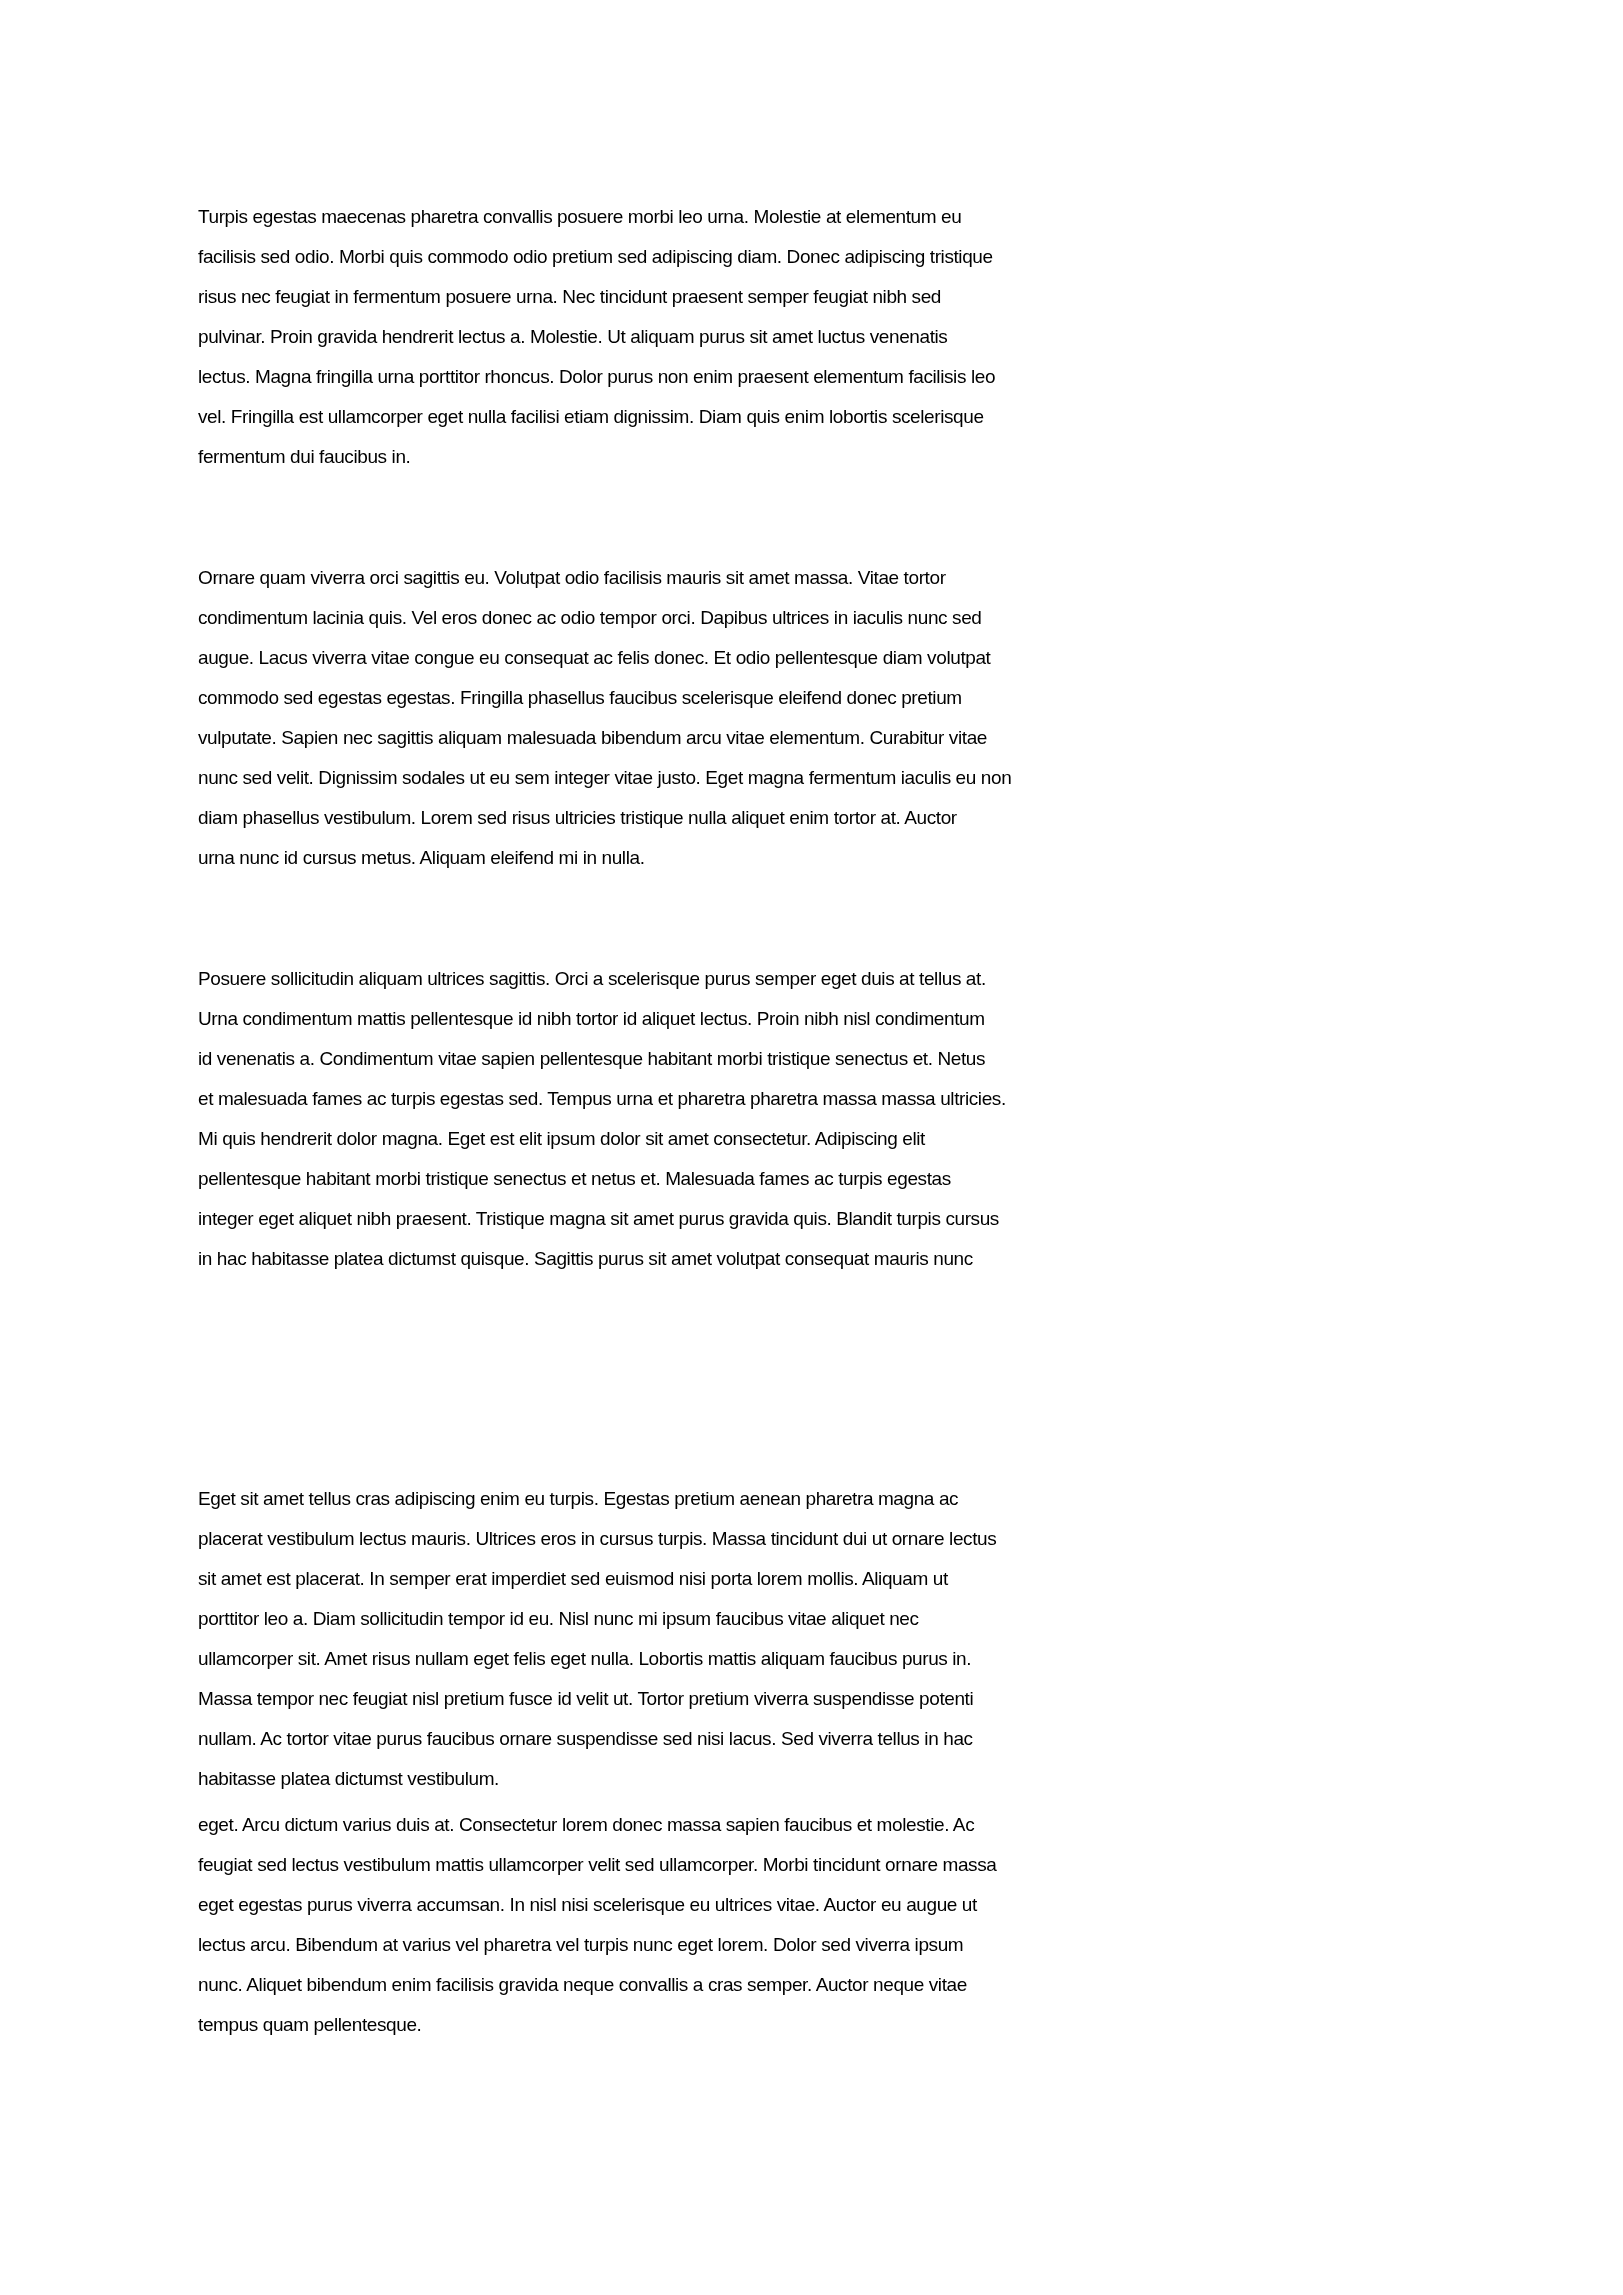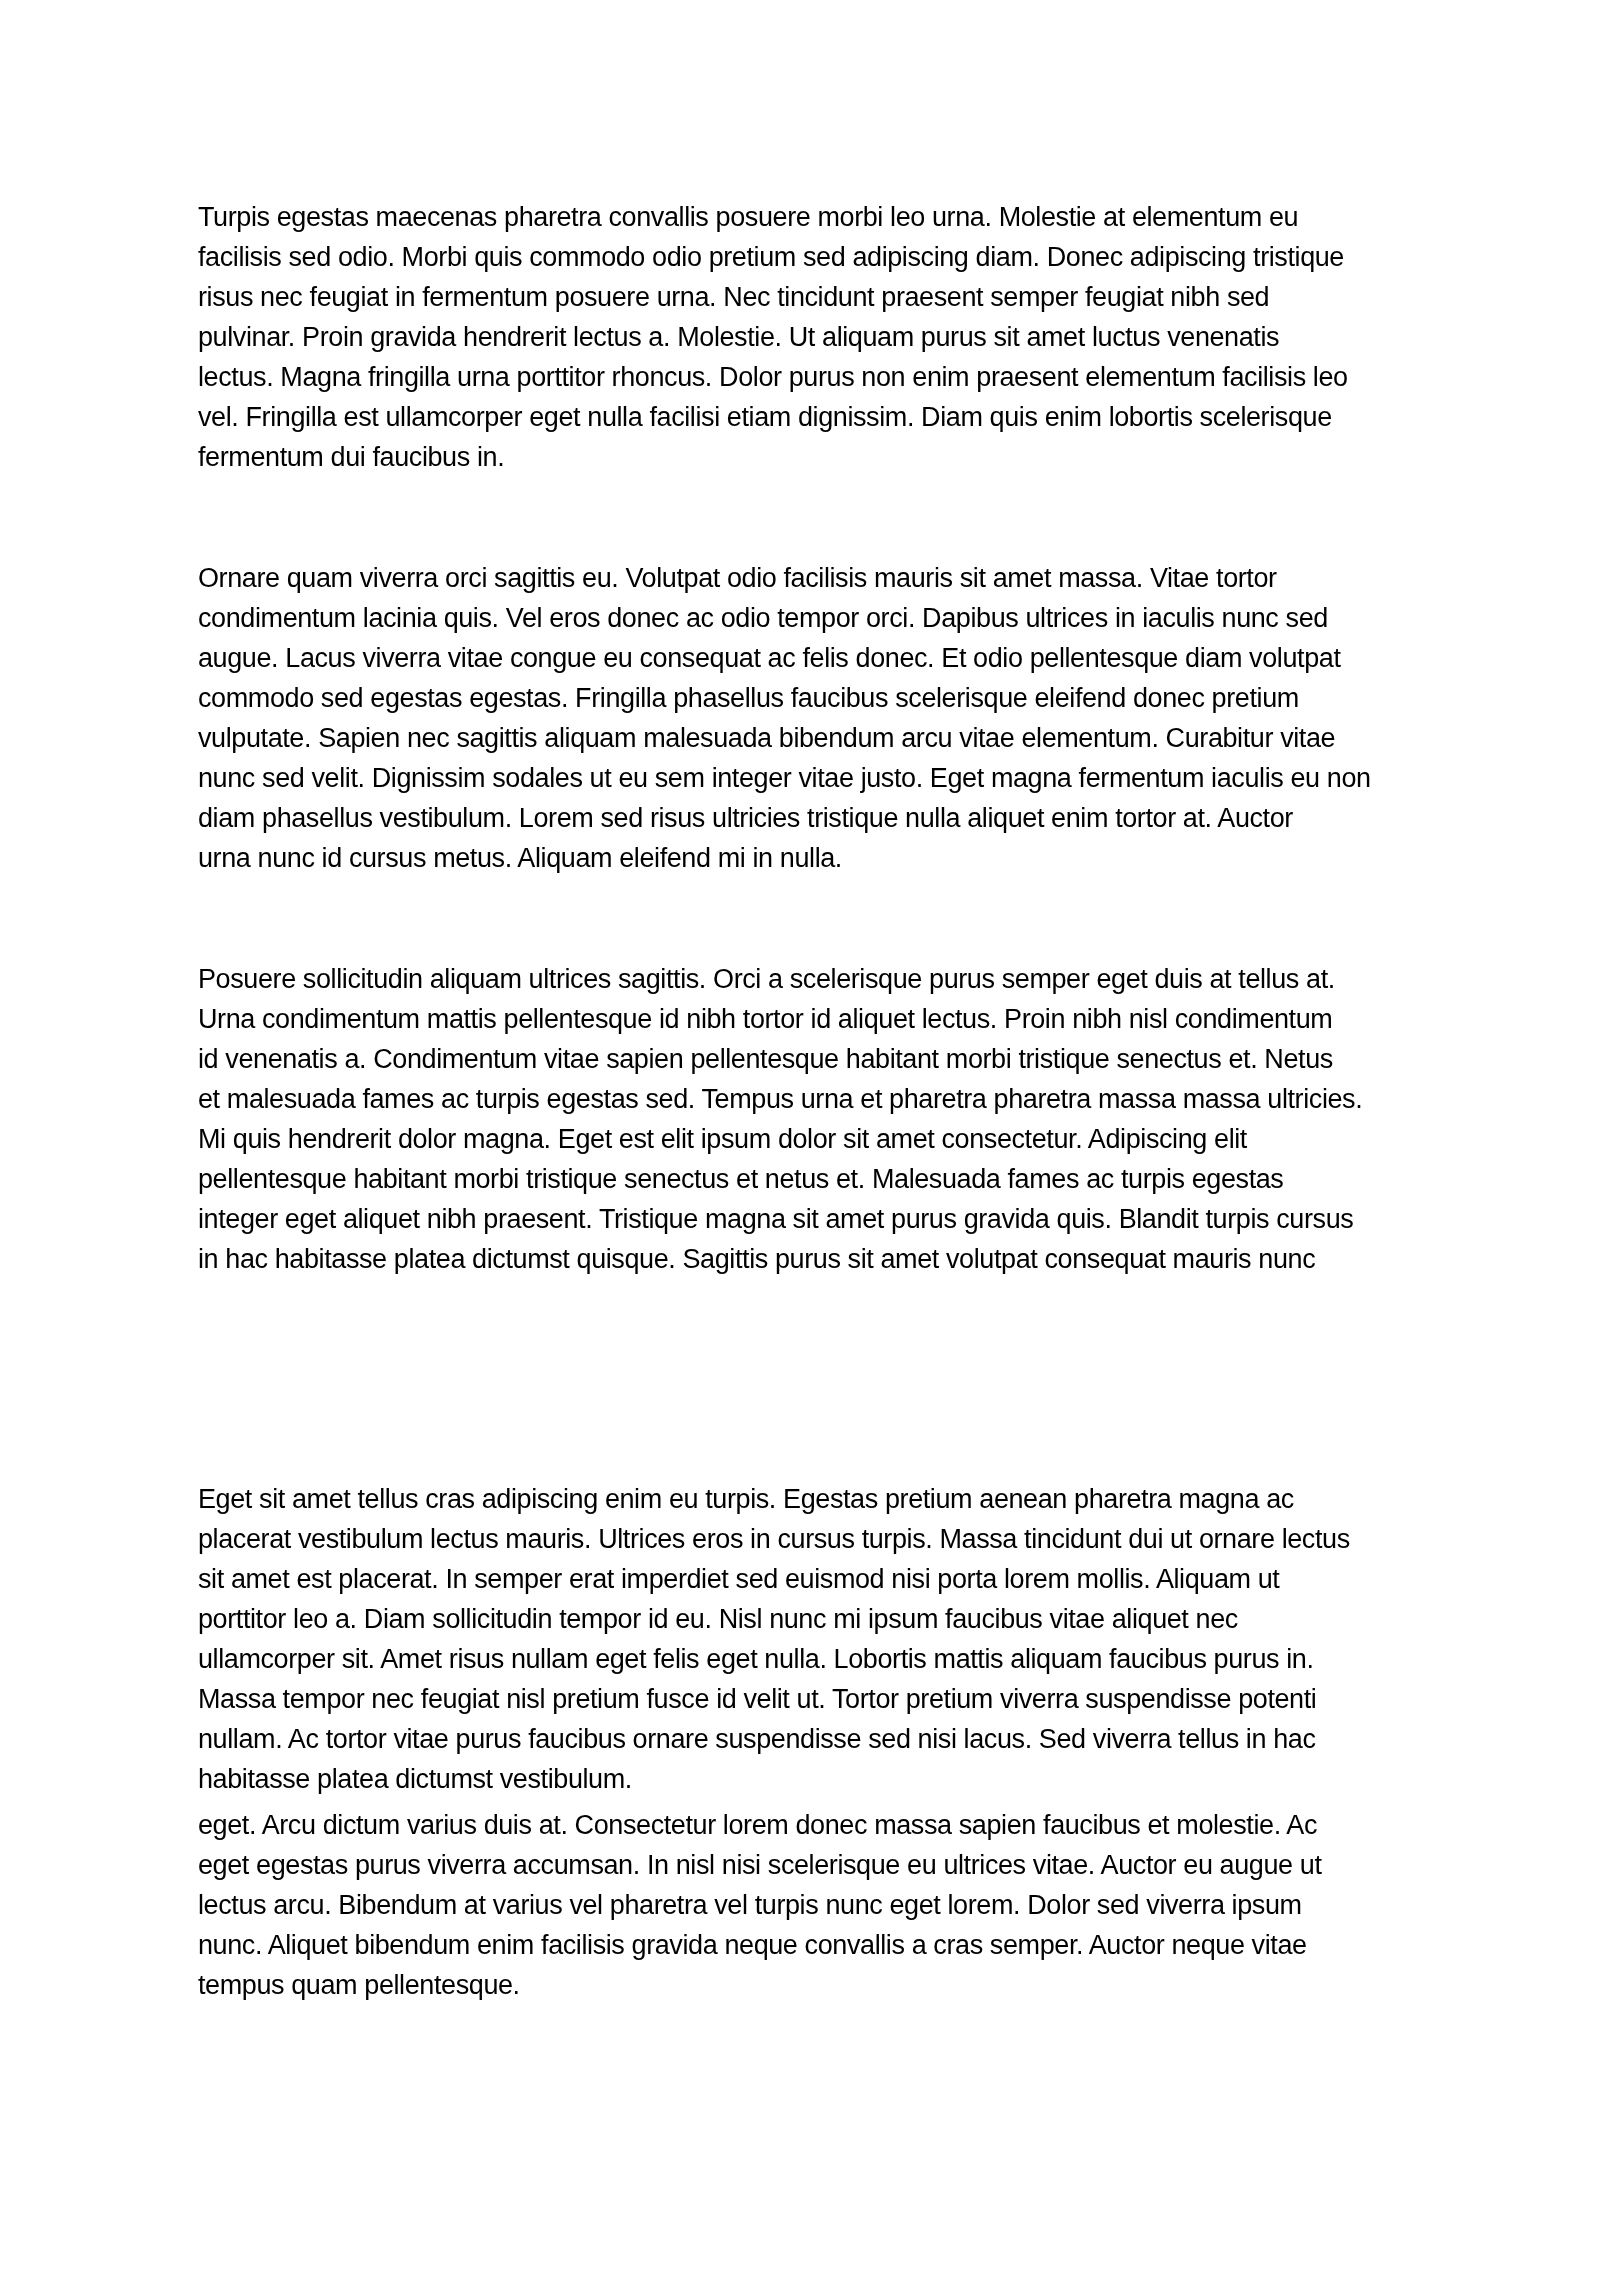--- a/index.html
+++ b/index.html
@@ -1,19 +1,19 @@
 <!DOCTYPE html>
 <html style="font-size:10.5px"><head>
 <meta charset="utf-8">
 <style>
   html, body { margin: 0; padding: 0; background: #ffffff; }
   body { width: 1623px; height: 2295px; position: relative; overflow: hidden; }
   .page { position: absolute; left: 0; top: 0; width: 1623px; height: 2295px; background: #fff; }
   .para { position: absolute; left: 198px; width: 1256px; margin: 0;
-          font-family: "Liberation Sans", sans-serif; font-size: 27px; line-height: 40px;
+          font-family: "Liberation Sans", sans-serif; font-size: 19px; line-height: 40px;
           color: #000; letter-spacing: -0.4px; white-space: nowrap; }
   .line { display: block; }
 </style>
 </head>
 <body>
 
 <div class="page">
   <p class="para" style="top:197px">
     <span class="line">Turpis egestas maecenas pharetra convallis posuere morbi leo urna. Molestie at elementum eu</span>
     <span class="line">facilisis sed odio. Morbi quis commodo odio pretium sed adipiscing diam. Donec adipiscing tristique</span>
@@ -48,19 +48,20 @@
     <span class="line">placerat vestibulum lectus mauris. Ultrices eros in cursus turpis. Massa tincidunt dui ut ornare lectus</span>
     <span class="line">sit amet est placerat. In semper erat imperdiet sed euismod nisi porta lorem mollis. Aliquam ut</span>
     <span class="line">porttitor leo a. Diam sollicitudin tempor id eu. Nisl nunc mi ipsum faucibus vitae aliquet nec</span>
     <span class="line">ullamcorper sit. Amet risus nullam eget felis eget nulla. Lobortis mattis aliquam faucibus purus in.</span>
     <span class="line">Massa tempor nec feugiat nisl pretium fusce id velit ut. Tortor pretium viverra suspendisse potenti</span>
     <span class="line">nullam. Ac tortor vitae purus faucibus ornare suspendisse sed nisi lacus. Sed viverra tellus in hac</span>
     <span class="line">habitasse platea dictumst vestibulum.</span>
   </p>
   <p class="para" style="top:1805px">
     <span class="line">eget. Arcu dictum varius duis at. Consectetur lorem donec massa sapien faucibus et molestie. Ac</span>
+    <span class="line">feugiat sed lectus vestibulum mattis ullamcorper velit sed ullamcorper. Morbi tincidunt ornare massa</span>
     <span class="line">eget egestas purus viverra accumsan. In nisl nisi scelerisque eu ultrices vitae. Auctor eu augue ut</span>
     <span class="line">lectus arcu. Bibendum at varius vel pharetra vel turpis nunc eget lorem. Dolor sed viverra ipsum</span>
     <span class="line">nunc. Aliquet bibendum enim facilisis gravida neque convallis a cras semper. Auctor neque vitae</span>
     <span class="line">tempus quam pellentesque.</span>
   </p>
 </div>
 
 
 </body></html>

